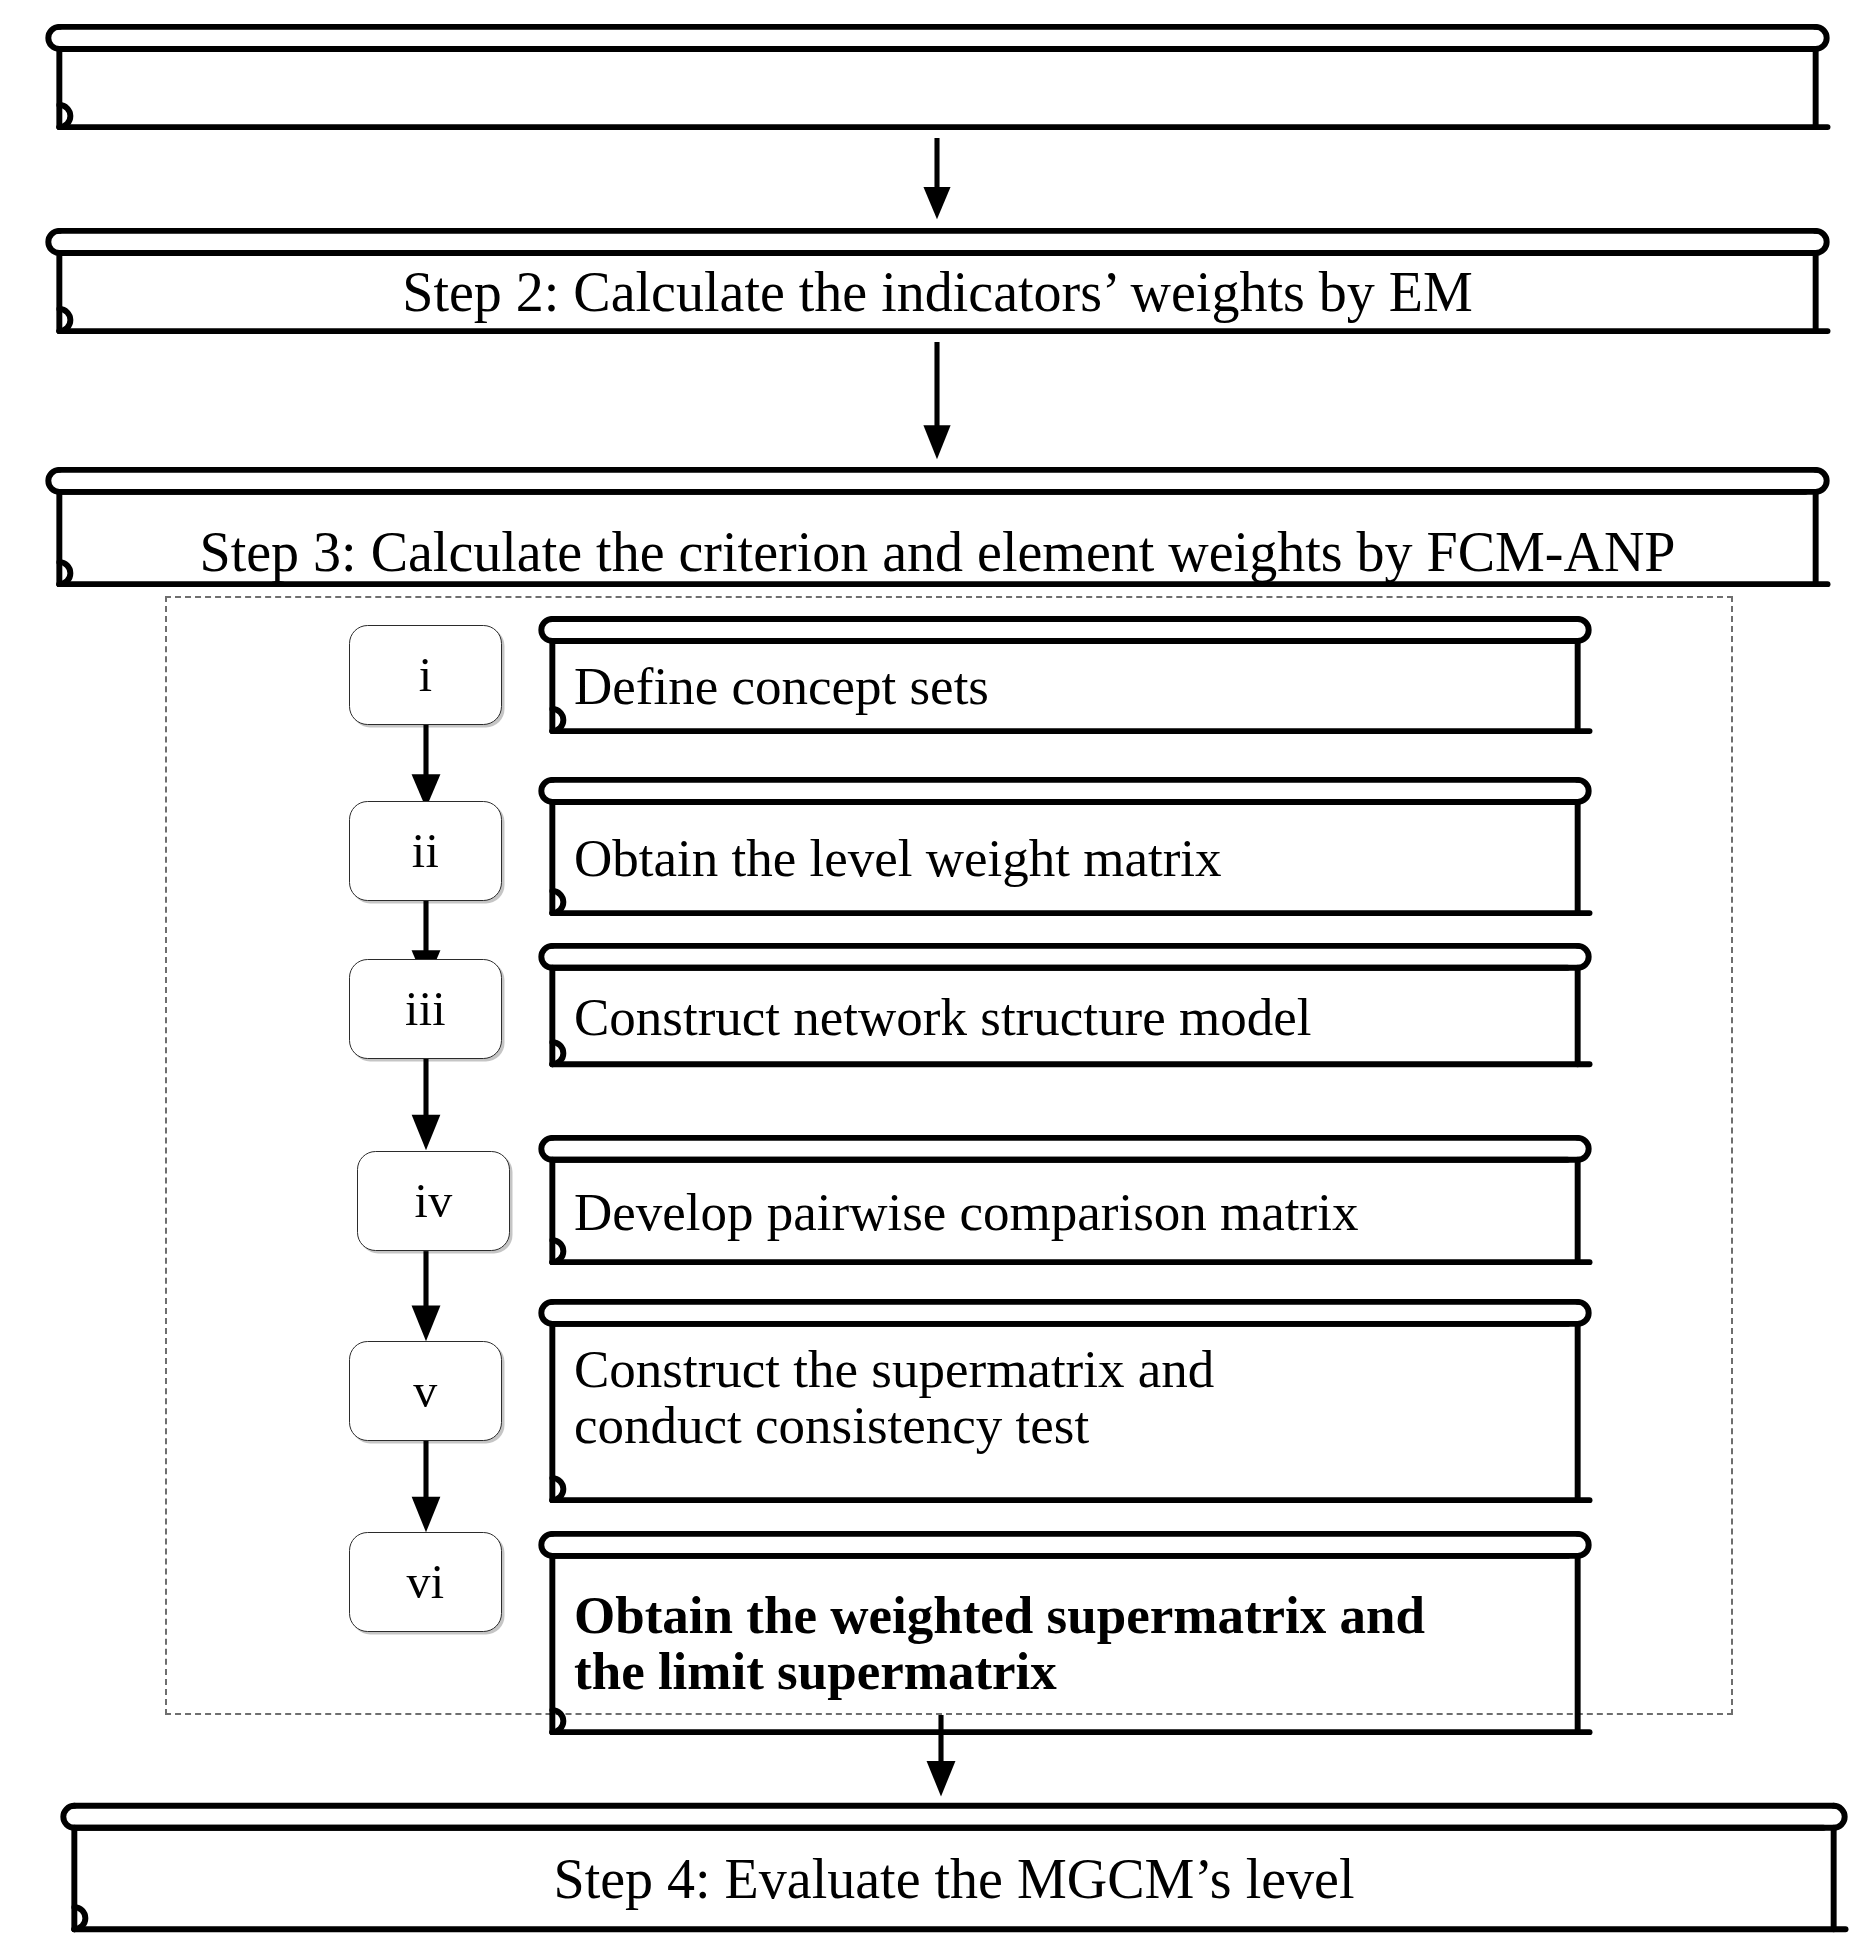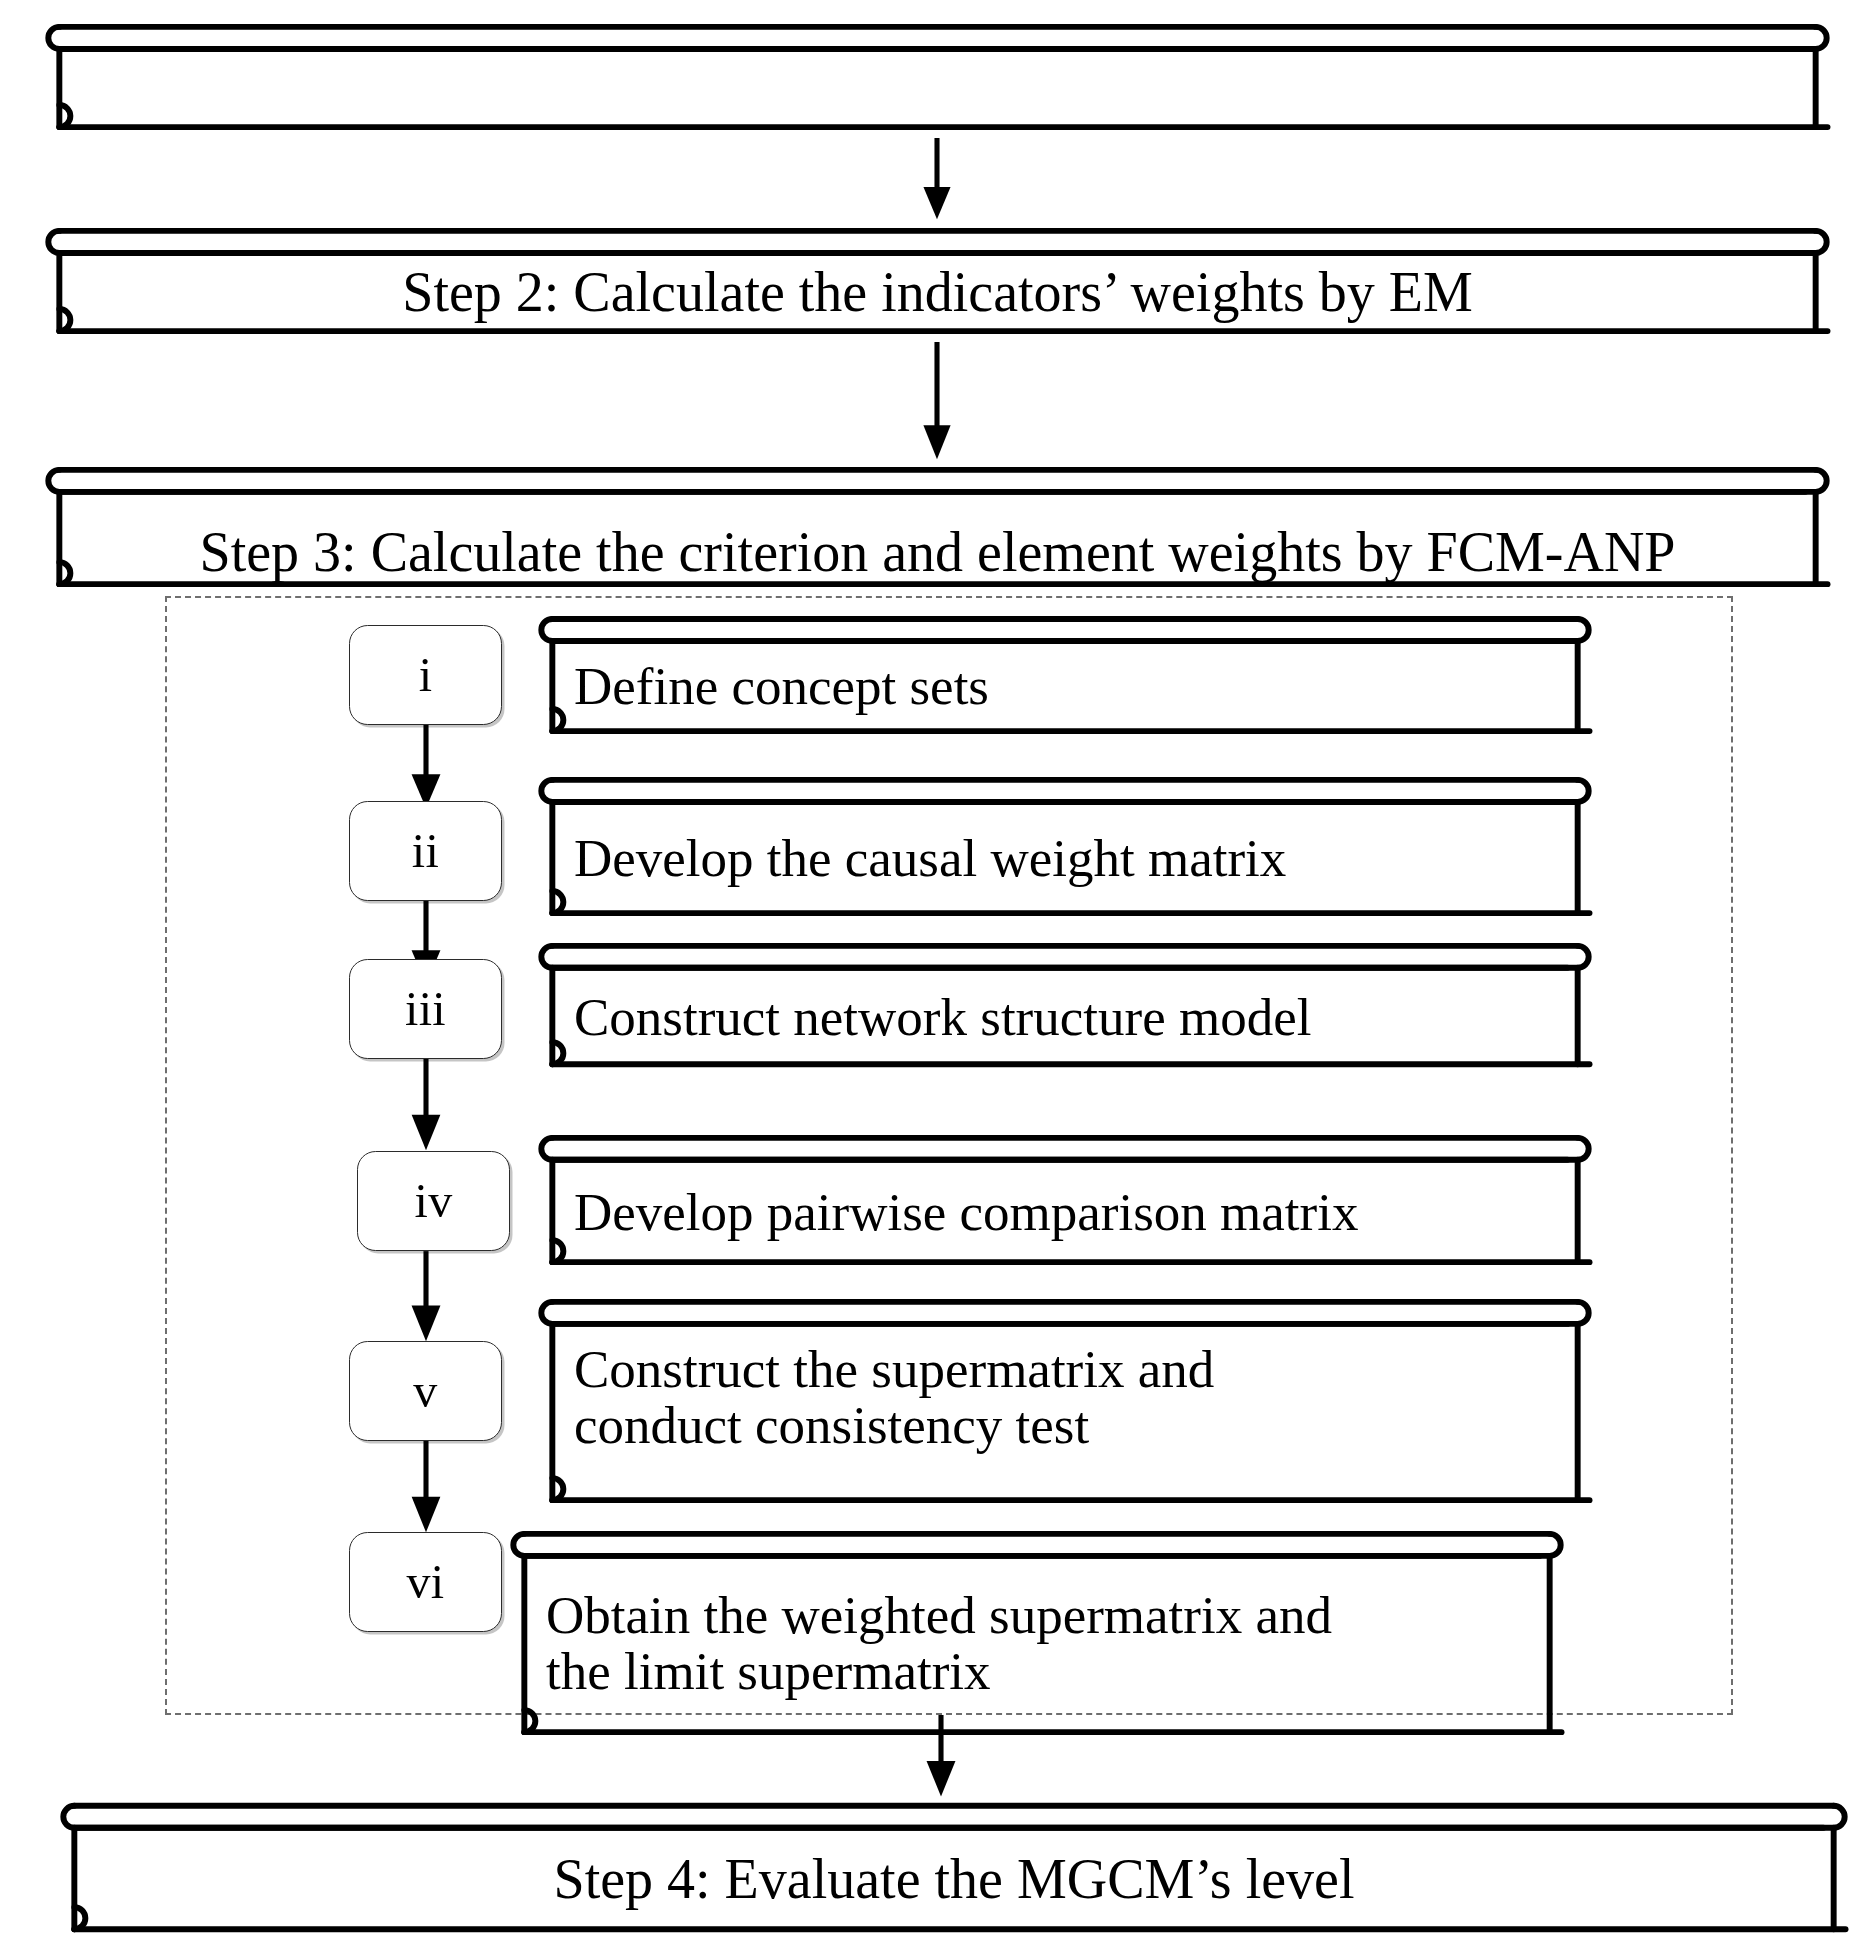--- a/index.html
+++ b/index.html
@@ -181,21 +181,21 @@
       <g fill="none" stroke="#000000" stroke-width="7" stroke-linecap="round" stroke-linejoin="round" vector-effect="non-scaling-stroke">
         <path d="M 24 14 L 1234 14"></path>
         <path d="M 24 14 a 13 13 0 1 0 0 26 L 1222 40"></path>
         <path d="M 1234 14 a 13 13 0 0 1 0 26 L 24 40"></path>
         <path d="M 24 40 L 24 171"></path>
         <path d="M 1234 40 L 1234 171"></path>
         <path d="M 24 171 a 13 13 0 1 0 0 -26"></path>
         <path d="M 24 171 L 1248 171"></path>
       </g>
     </svg>
-    <div class="sb-label t-sub" style="top:34px; height:111px; padding:0 0 0 42px;">Develop the causal weight matrix</div>
+    <div class="sb-label t-sub" style="top:34px; height:111px; padding:0 0 0 42px;">Obtain the level weight matrix</div>
   </div>
   <div class="arrow" style="left:409px; top:901px; width:34px; height:85px;">
     <svg width="34" height="85" viewBox="0 0 40 100">
       <line x1="20" y1="0" x2="20" y2="66" stroke="#000" stroke-width="6"></line>
       <polygon points="3,58 37,58 20,98" fill="#000"></polygon>
     </svg>
   </div>
 
   <div class="rn-box" style="left:349px; top:959px; width:153px; height:100px;">
     <span class="rn-text">iii</span>
@@ -266,21 +266,21 @@
   <div class="arrow" style="left:409px; top:1441px; width:34px; height:93px;">
     <svg width="34" height="93" viewBox="0 0 40 110">
       <line x1="20" y1="0" x2="20" y2="74" stroke="#000" stroke-width="6"></line>
       <polygon points="3,66 37,66 20,108" fill="#000"></polygon>
     </svg>
   </div>
 
   <div class="rn-box" style="left:349px; top:1532px; width:153px; height:100px;">
     <span class="rn-text">vi</span>
   </div>
-  <div class="scroll-box sb-left" style="left:504px; top:1522px; width:1066px; height:222px;">
+  <div class="scroll-box sb-left" style="left:532px; top:1522px; width:1066px; height:222px;font-weight:bold;">
     <svg viewBox="0 0 1258 262" preserveAspectRatio="none">
       <g fill="none" stroke="#000000" stroke-width="7" stroke-linecap="round" stroke-linejoin="round" vector-effect="non-scaling-stroke">
         <path d="M 24 14 L 1234 14"></path>
         <path d="M 24 14 a 13 13 0 1 0 0 26 L 1222 40"></path>
         <path d="M 1234 14 a 13 13 0 0 1 0 26 L 24 40"></path>
         <path d="M 24 40 L 24 248"></path>
         <path d="M 1234 40 L 1234 248"></path>
         <path d="M 24 248 a 13 13 0 1 0 0 -26"></path>
         <path d="M 24 248 L 1248 248"></path>
       </g>

